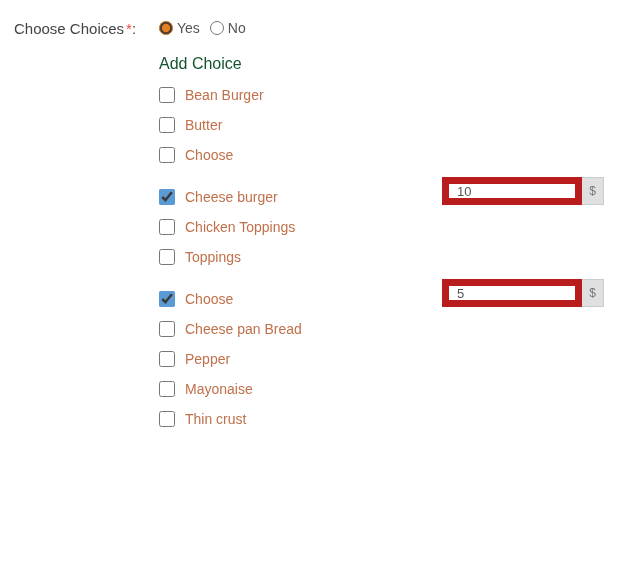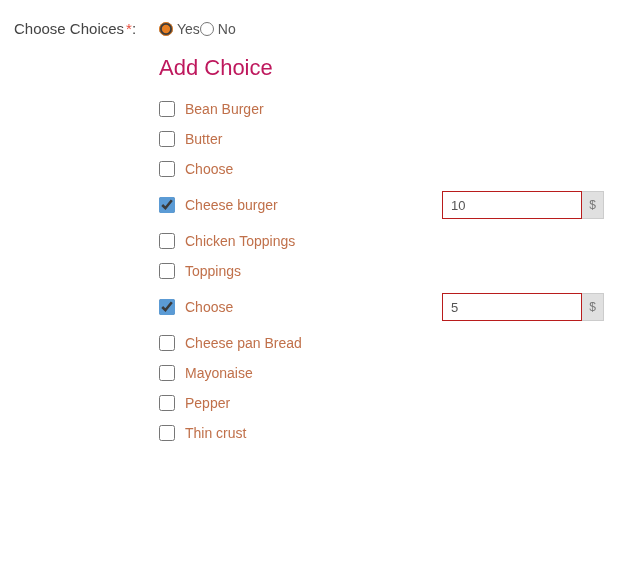--- a/index.html
+++ b/index.html
@@ -8,40 +8,41 @@
       font-size: 14px;
       background: #fff;
       color: #555;
       width: 618px;
       min-height: 585px;
       padding: 10px 0;
     }
 
     .form-row {
       display: flex;
-      align-items: center;
+      align-items: flex-start;
       padding: 8px 14px;
     }
 
     .form-label {
       font-size: 15px;
       color: #444;
       font-weight: 500;
       min-width: 145px;
       padding-top: 2px;
     }
 
     .required-star {
       color: #e74c3c;
       margin-left: 2px;
     }
 
     .radio-group {
       display: flex;
       align-items: center;
+      gap: 10px;
       padding-top: 2px;
     }
 
     .radio-label {
       display: flex;
       align-items: center;
       gap: 4px;
       cursor: pointer;
       color: #555;
       font-size: 14px;
@@ -53,29 +54,29 @@
       height: 14px;
     }
 
     .choices-panel {
       margin-left: 159px;
       margin-top: 10px;
       padding-right: 14px;
     }
 
     .add-choice-title {
-      font-size: 22px;
-      color: #be185d;
+      font-size: 16px;
+      color: #14532d;
       font-weight: 400;
-      margin-bottom: 20px;
+      margin-bottom: 14px;
     }
 
     .choice-item {
       display: flex;
-      align-items: center;
+      align-items: flex-end;
       margin-bottom: 14px;
     }
 
     .choice-checkbox {
       width: 16px;
       height: 16px;
       margin-right: 10px;
       accent-color: #5b9bd5;
       cursor: pointer;
       flex-shrink: 0;
@@ -89,21 +90,21 @@
 
     .price-input-wrapper {
       display: flex;
       align-items: center;
       margin-left: auto;
     }
 
     .price-input {
       width: 140px;
       height: 28px;
-      border: 1px solid #b91c1c;
+      border: 7px solid #b91c1c;
       padding: 4px 8px;
       font-size: 13px;
       color: #555;
       outline: none;
     }
 
     .price-suffix {
       background: #e0e0e0;
       border: 1px solid #ccc;
       border-left: none;
@@ -173,24 +174,24 @@
           <input type="text" class="price-input" value="5" style="">
           <div class="price-suffix">$</div>
         </div>
       </div>
       <div class="choice-item">
         <input type="checkbox" class="choice-checkbox" style="">
         <span class="choice-label">Cheese pan Bread</span>
       </div>
       <div class="choice-item">
         <input type="checkbox" class="choice-checkbox" style="">
-        <span class="choice-label">Mayonaise</span>
+        <span class="choice-label">Pepper</span>
       </div>
       <div class="choice-item">
         <input type="checkbox" class="choice-checkbox" style="">
-        <span class="choice-label">Pepper</span>
+        <span class="choice-label">Mayonaise</span>
       </div>
       <div class="choice-item">
         <input type="checkbox" class="choice-checkbox" style="">
         <span class="choice-label">Thin crust</span>
       </div>
     </div>
 </div>
 
 </body></html>

